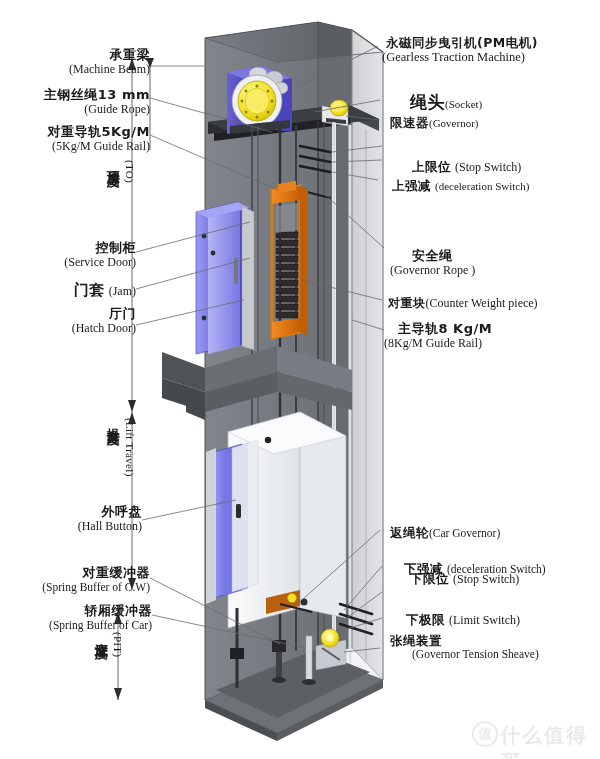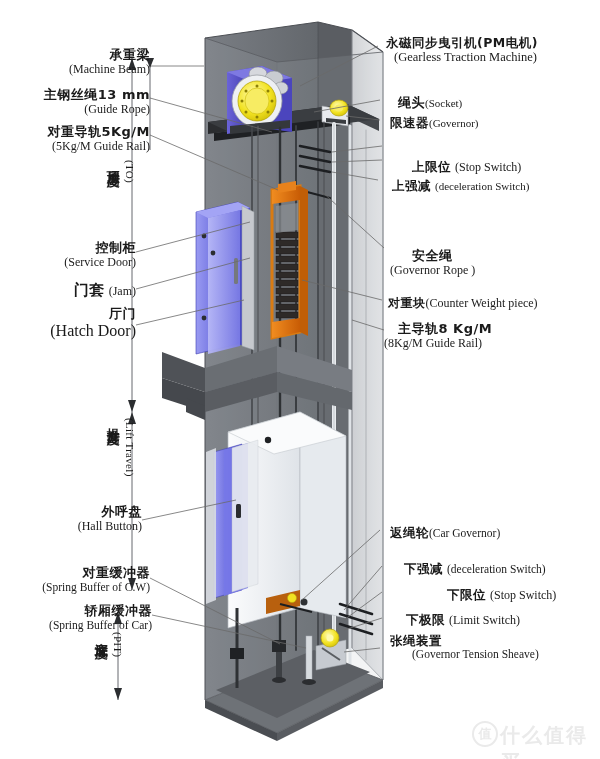--- a/index.html
+++ b/index.html
@@ -337,45 +337,45 @@
     <div class="en" style="font-size:12px;">(Service Door)</div>
   </div>
 
   <div class="lbl l-left" style="left:0;top:281px;width:136px;">
     <span class="cn" style="font-size:15px;">门套</span>
     <span class="en" style="font-size:12px;">(Jam)</span>
   </div>
 
   <div class="lbl l-left" style="left:0;top:307px;width:136px;">
     <div class="cn" style="font-size:13px;">厅门</div>
-    <div class="en" style="font-size:16px;margin-left:40px;">(Hatch Door)</div>
+    <div class="en" style="font-size:12px;margin-left:40px;">(Hatch Door)</div>
   </div>
 
   <div class="lbl l-left" style="left:0;top:505px;width:142px;">
     <div class="cn" style="font-size:13px;">外呼盘</div>
     <div class="en" style="font-size:12px;">(Hall  Button)</div>
   </div>
 
   <div class="lbl l-left" style="left:0;top:566px;width:150px;">
     <div class="cn" style="font-size:13px;">对重缓冲器</div>
     <div class="en" style="font-size:11.5px;">(Spring Buffer of C.W)</div>
   </div>
 
   <div class="lbl l-left" style="left:0;top:604px;width:152px;">
     <div class="cn" style="font-size:13px;">轿厢缓冲器</div>
     <div class="en" style="font-size:11.5px;">(Spring Buffer of Car)</div>
   </div>
 
   <div class="lbl l-right" style="left:386px;top:36px;">
     <div class="cn" style="font-size:12.5px;">永磁同步曳引机(PM电机)</div>
-    <div class="en" style="font-size:12.5px;margin-left:-4px;padding-left:12px;">(Gearless Traction Machine)</div>
+    <div class="en" style="font-size:12.5px;margin-left:-4px;">(Gearless Traction Machine)</div>
   </div>
 
   <div class="lbl l-right" style="left:398px;top:93px;">
-    <span class="cn" style="font-size:13px;">绳头</span><span class="en" style="font-size:11px;">(Socket)</span>
+    <span class="cn" style="font-size:17px;margin-left:12px;">绳头</span><span class="en" style="font-size:11px;">(Socket)</span>
   </div>
 
   <div class="lbl l-right" style="left:390px;top:113px;">
     <span class="cn" style="font-size:12.5px;">限速器</span><span class="en" style="font-size:11px;">(Governor)</span>
   </div>
 
 
   <div class="lbl l-right" style="left:412px;top:157px;">
     <span class="cn" style="font-size:12.5px;">上限位</span>
     <span class="en" style="font-size:12px;">(Stop Switch)</span>
@@ -402,21 +402,21 @@
 
   <div class="lbl l-right" style="left:390px;top:523px;">
     <span class="cn" style="font-size:12.5px;">返绳轮</span><span class="en" style="font-size:11.5px;">(Car Governor)</span>
   </div>
 
   <div class="lbl l-right" style="left:404px;top:559px;">
     <span class="cn" style="font-size:12.5px;">下强减</span>
     <span class="en" style="font-size:11.5px;">(deceleration Switch)</span>
   </div>
 
-  <div class="lbl l-right" style="left:410px;top:585px;margin-left:37px;">
+  <div class="lbl l-right" style="left:410px;top:569px;">
     <span class="cn" style="font-size:12.5px;">下限位</span>
     <span class="en" style="font-size:12px;">(Stop Switch)</span>
   </div>
 
   <div class="lbl l-right" style="left:406px;top:610px;">
     <span class="cn" style="font-size:12.5px;">下极限</span>
     <span class="en" style="font-size:12px;">(Limit Switch)</span>
   </div>
 
   <div class="lbl l-right" style="left:390px;top:634px;">

